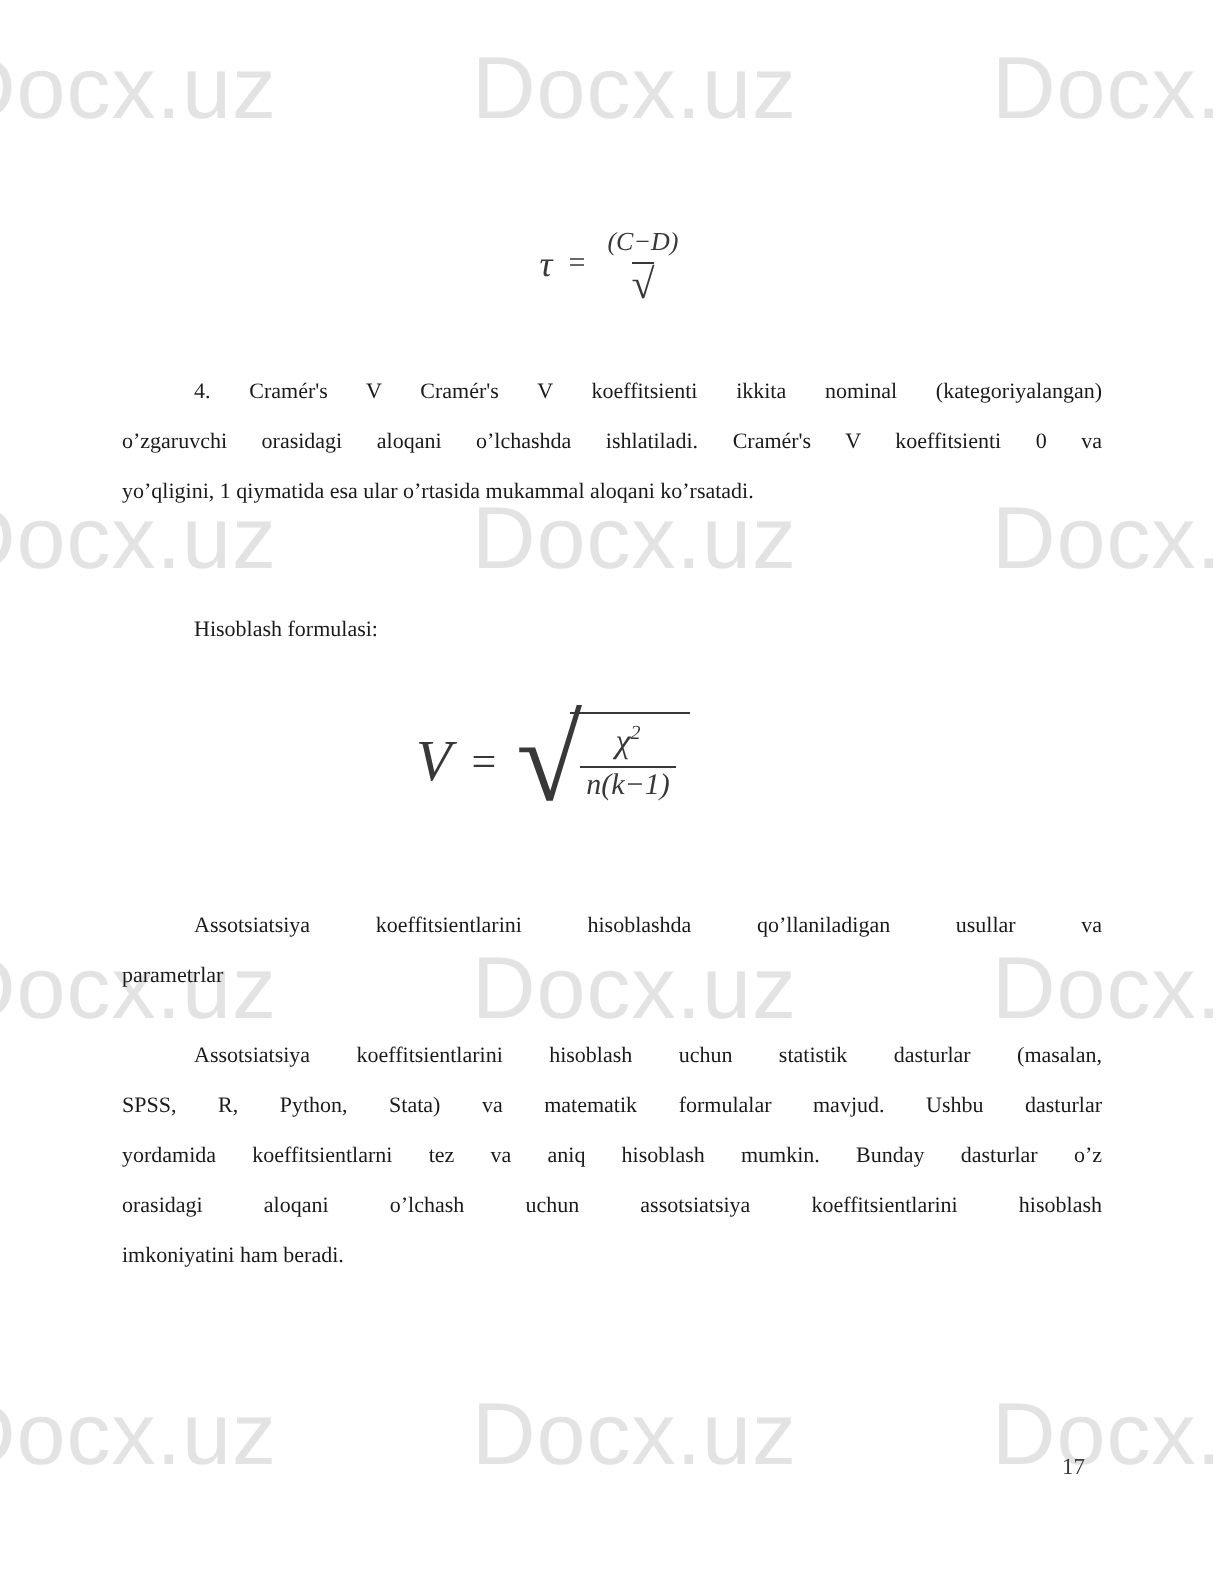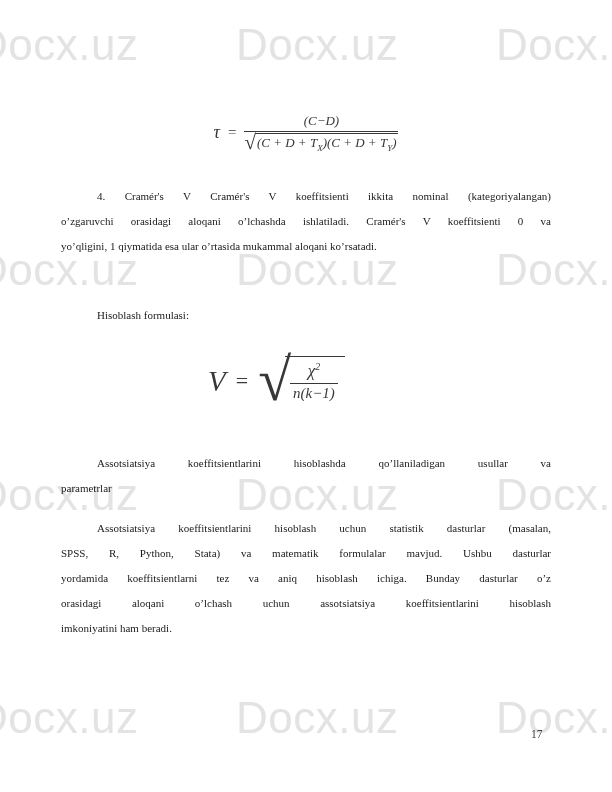--- a/index.html
+++ b/index.html
@@ -68,21 +68,20 @@
     </div>
 
   <div class="formula" style="top:113px; left:0; width:612px; display:flex; justify-content:center;">
     <span class="f-row" style="gap:6px;">
       <span class="tau-sym">τ</span>
       <span class="tau-eq upright">=</span>
       <span class="frac">
         <span class="fnum tau-num">(C−D)</span>
         <span class="tau-den">
           <span class="tau-sqrt upright">√</span>
-          <span class="tau-radicand"><span>(C + D + T</span><sub>X</sub><span>)(C + D + T</span><sub>Y</sub><span>)</span></span>
         </span>
       </span>
     </span>
   </div>
 
   <div class="block textblock" style="top:184px;">
       <div class="line first">4. Cramér's V Cramér's V koeffitsienti ikkita nominal (kategoriyalangan)</div>
       <div class="line">o’zgaruvchi orasidagi aloqani o’lchashda ishlatiladi. Cramér's V koeffitsienti 0 va</div>
       <div class="line last">yo’qligini, 1 qiymatida esa ular o’rtasida mukammal aloqani ko’rsatadi.</div>
     </div>
@@ -106,20 +105,20 @@
   </div>
 
   <div class="block textblock" style="top:451px;">
       <div class="line first">Assotsiatsiya koeffitsientlarini hisoblashda qo’llaniladigan usullar va</div>
       <div class="line last">parametrlar</div>
     </div>
 
   <div class="block textblock" style="top:516px;">
       <div class="line first">Assotsiatsiya koeffitsientlarini hisoblash uchun statistik dasturlar (masalan,</div>
       <div class="line">SPSS, R, Python, Stata) va matematik formulalar mavjud. Ushbu dasturlar</div>
-      <div class="line">yordamida koeffitsientlarni tez va aniq hisoblash ichiga. Bunday dasturlar o’z</div>
+      <div class="line">yordamida koeffitsientlarni tez va aniq hisoblash mumkin. Bunday dasturlar o’z</div>
       <div class="line">orasidagi aloqani o’lchash uchun assotsiatsiya koeffitsientlarini hisoblash</div>
       <div class="line last">imkoniyatini ham beradi.</div>
     </div>
 
   <div class="page-number" style="top:728px; left:531px;">17</div>
 
 </div>
 
 </body></html>

